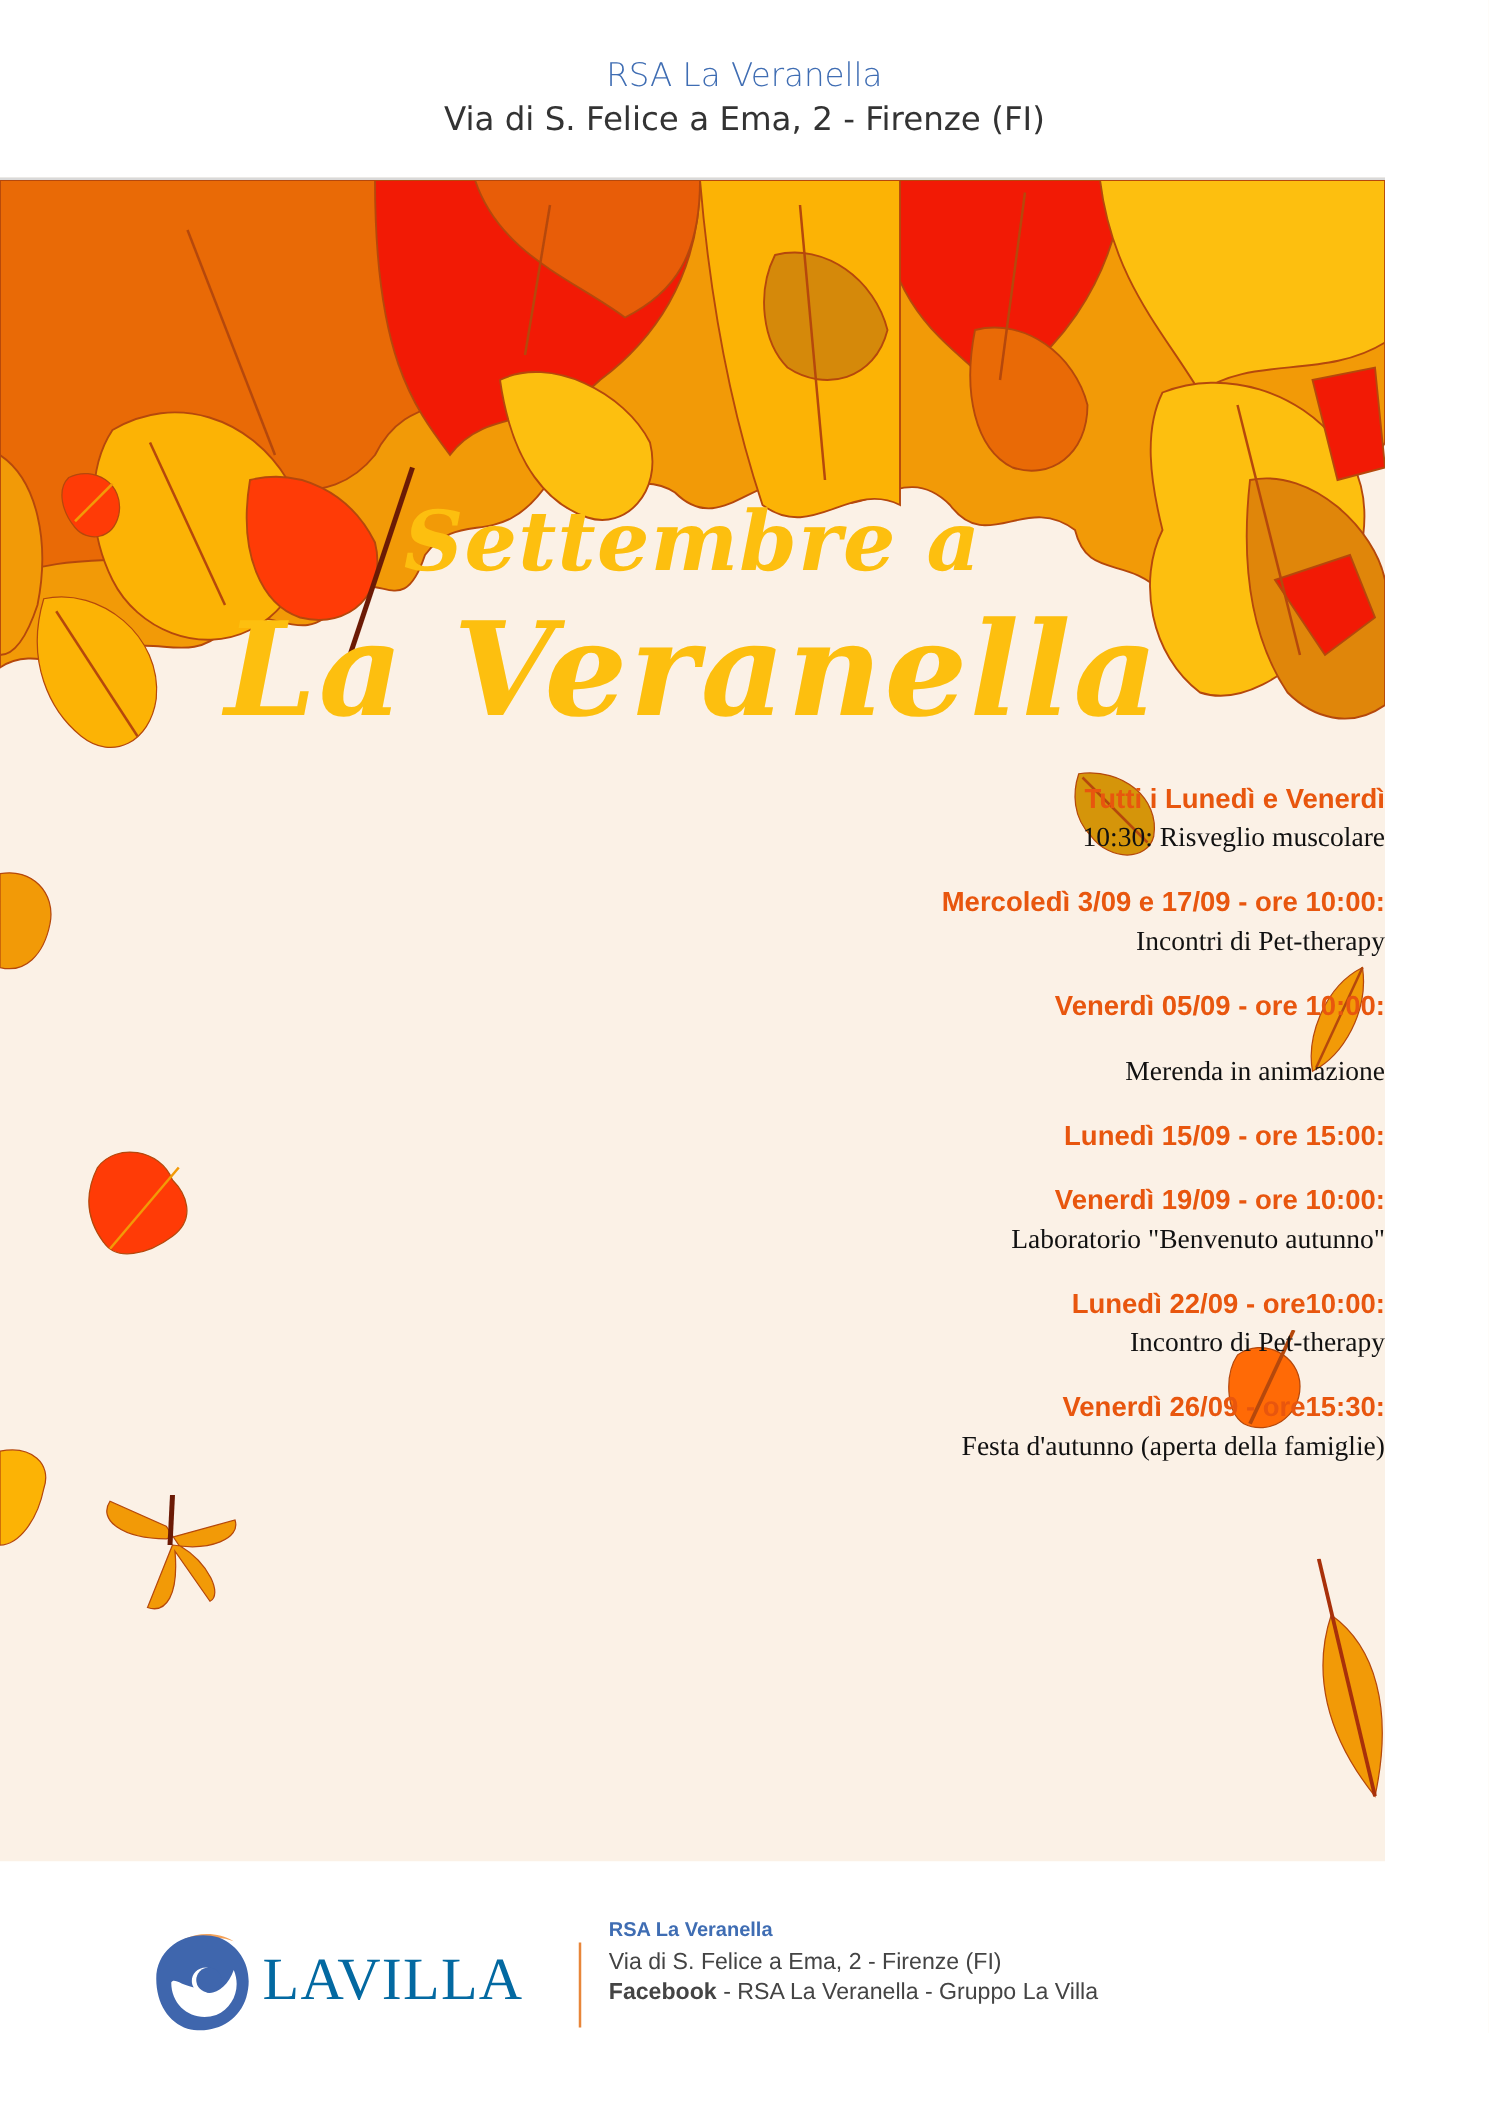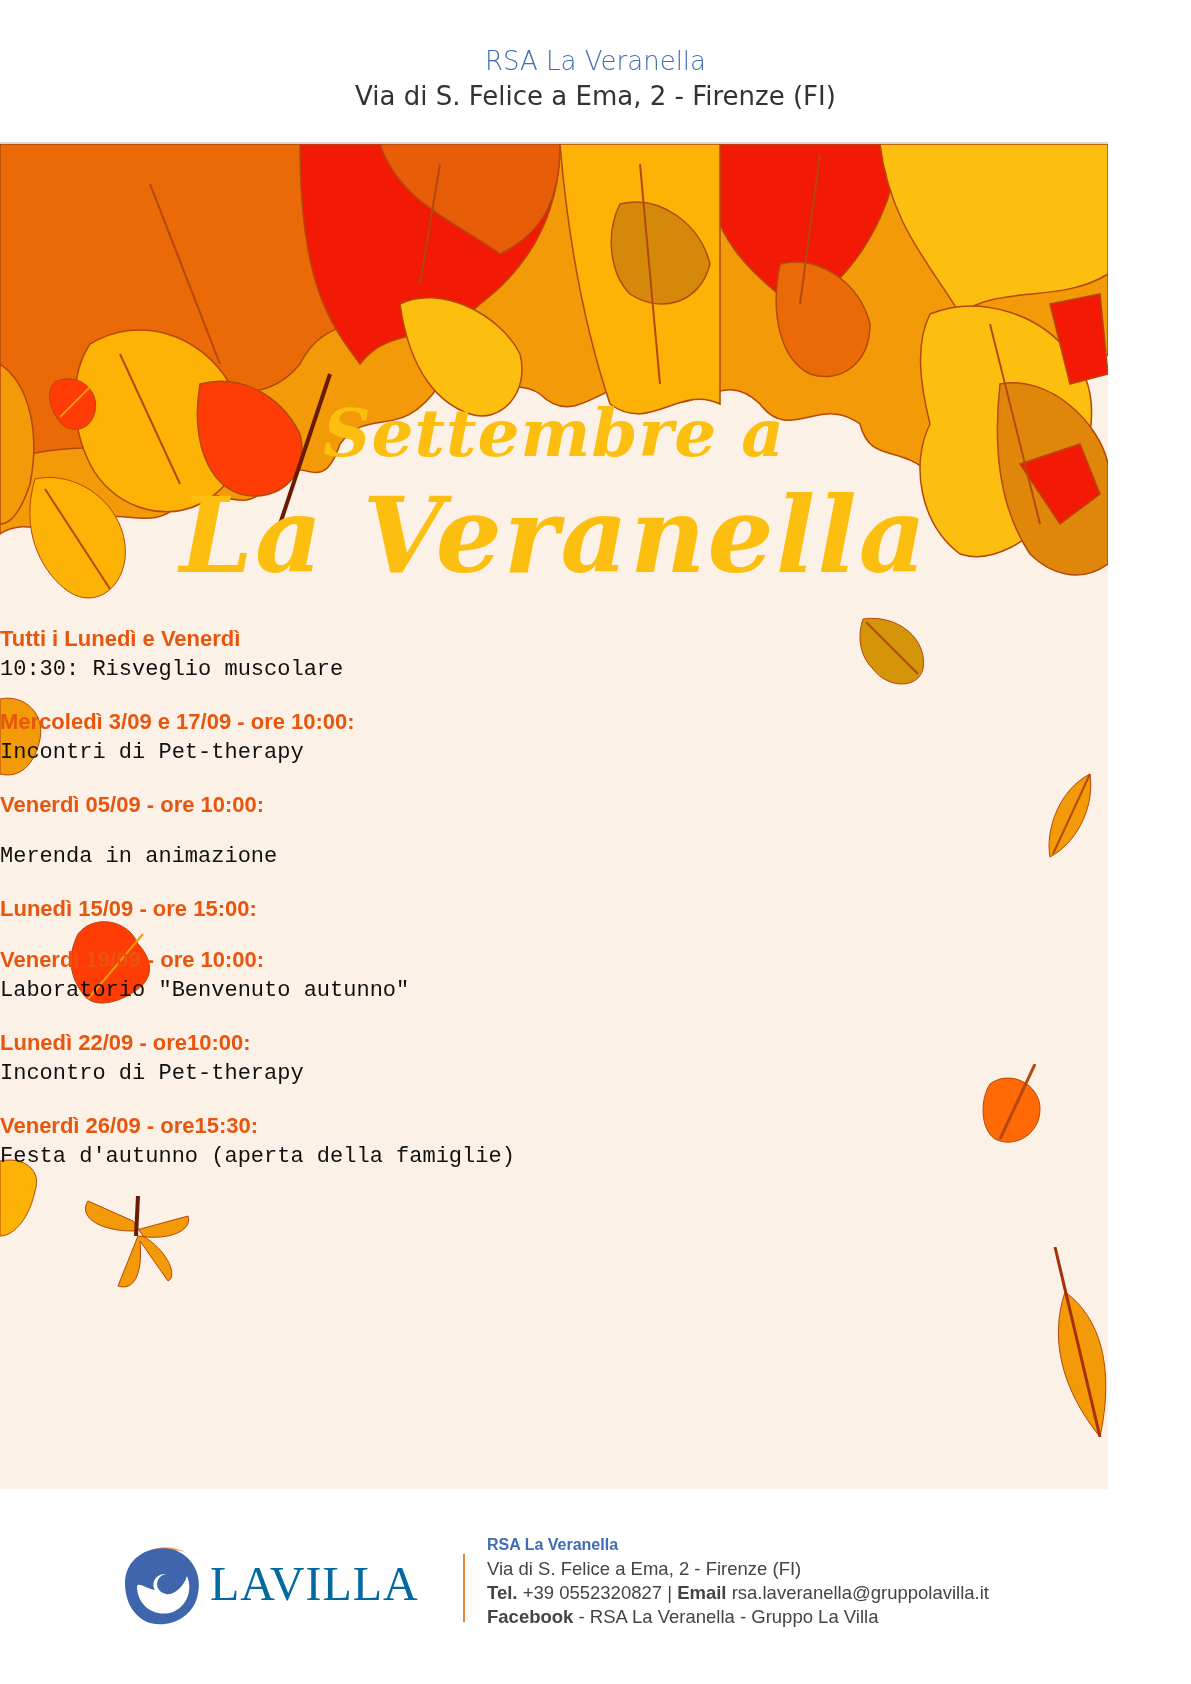--- a/index.html
+++ b/index.html
@@ -5,24 +5,24 @@
   html, body { margin:0; padding:0; }
   body { width:1191px; height:1684px; background:#ffffff; position:relative; overflow:hidden; font-family:"Liberation Sans", sans-serif; }
   .header { position:absolute; top:44px; left:0; width:1191px; text-align:center; }
   .header .org { color:#3f6db3; font-size:26px; line-height:34px; font-family:"DejaVu Sans", sans-serif; font-weight:300; }
   .header .addr { color:#333; font-size:26px; line-height:36px; font-family:"DejaVu Sans", sans-serif; }
   .poster { position:absolute; top:142px; left:0; width:1108px; height:1345px; background:#fbf1e6; border-top:2px solid #d9d9d9; overflow:hidden; }
   .leaves-top { position:absolute; left:0; top:0; width:1108px; height:560px; }
   .title { position:absolute; left:0; width:1108px; text-align:center; color:#fdbf0f; font-family:"DejaVu Serif", serif; font-style:italic; font-weight:bold; }
   .title.l1 { top:250px; font-size:66px; letter-spacing:1px; }
   .title.l2 { top:330px; font-size:104px; letter-spacing:2px; }
-  .events { position:absolute; top:480px; left:0; width:1108px; text-align:left; }
+  .events { position:absolute; top:480px; left:0; width:1108px; text-align:right; }
   .event { margin-bottom:21px; }
   .event .when { color:#e8560e; font-weight:bold; font-size:22px; line-height:30px; font-family:"Liberation Sans", sans-serif; }
-  .event .what { color:#111; font-size:22px; line-height:32px; font-family:Liberation Mono, monospace; }
+  .event .what { color:#111; font-size:22px; line-height:32px; font-family:Liberation Serif, serif; }
   .float-leaf { position:absolute; }
   .footer { position:absolute; top:1530px; left:0; width:1191px; height:110px; }
   .logo { position:absolute; left:115px; top:8px; width:330px; height:90px; }
   .logo .wordmark { position:absolute; left:95px; top:18px; font-family:"Liberation Serif", serif; font-size:48px; color:#0369a1; letter-spacing:1px; }
   .divider { position:absolute; left:463px; top:24px; width:2px; height:68px; background:#e8863a; }
   .contact { position:absolute; left:487px; top:3px; font-family:"Liberation Sans", sans-serif; font-size:18.5px; line-height:24px; color:#444; }
   .contact .org { color:#3f6db3; font-weight:bold; font-size:16px; }
   .contact b { color:#444; }
 </style>
 </head>
@@ -151,24 +151,17 @@
       <path d="M10 45 C10 20 35 5 60 12 C80 20 88 40 82 60 C76 80 55 90 35 85 C20 80 10 65 10 45 Z M22 48 C22 68 40 80 58 74 C72 68 78 52 72 38 C68 50 58 58 50 56 C60 50 60 38 50 36 C40 36 36 46 40 52 C30 50 24 44 22 48 Z" fill="#3f66ad" fill-rule="evenodd"></path>
       <circle cx="52" cy="46" r="10" fill="#3f66ad"></circle>
     </svg>
     <div class="wordmark">LAVILLA</div>
   </div>
   <div class="divider"></div>
   <div class="contact">
     <div class="org">RSA La Veranella</div>
     <div>Via di S. Felice a Ema, 2 - Firenze (FI)</div>
     <div>
-      <b>Tel.</b>
-      <span>+39 0552320827</span>
-      <span>|</span>
-      <b>Email</b>
-      <span>rsa.laveranella@gruppolavilla.it</span>
-    </div>
-    <div>
       <b>Facebook</b>
       <span>- RSA La Veranella - Gruppo La Villa</span>
     </div>
   </div>
 </div>
 
 </body></html>

